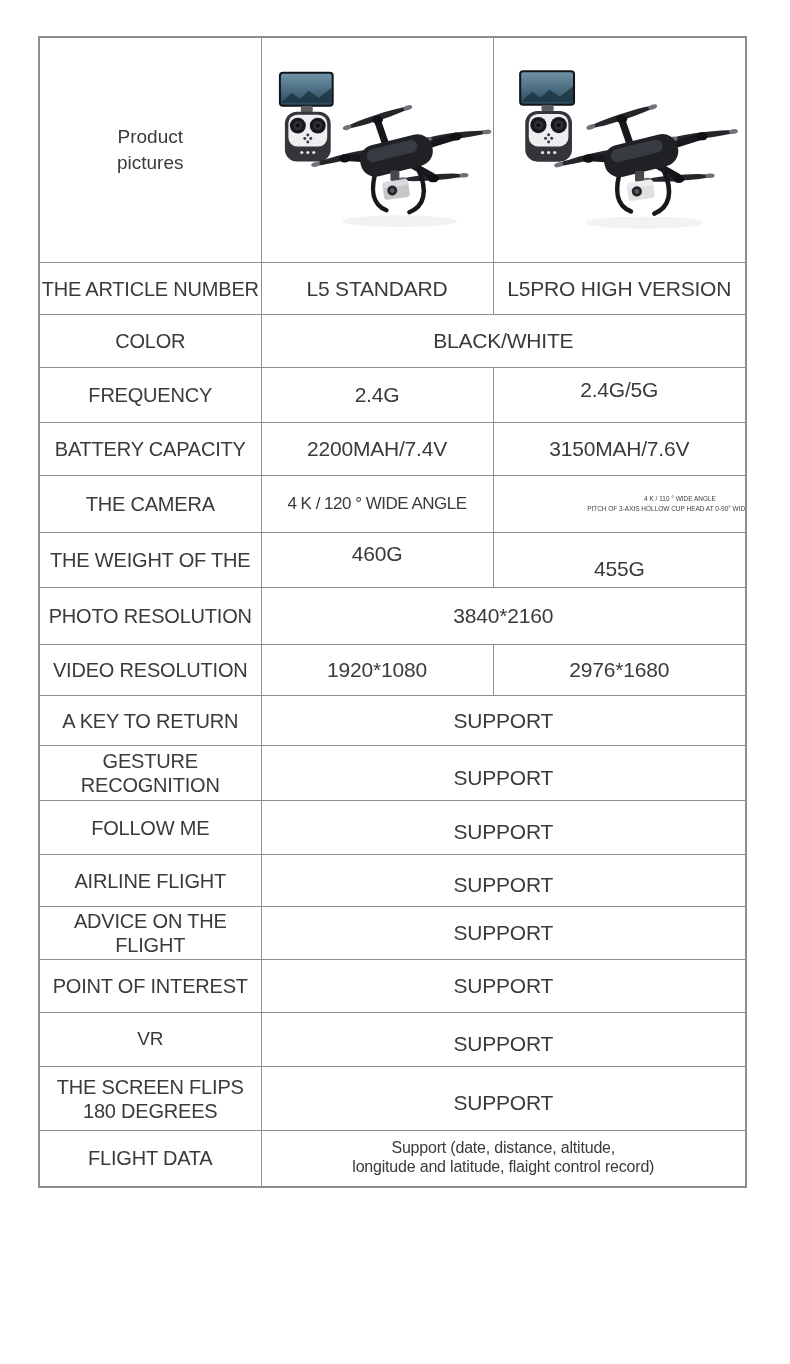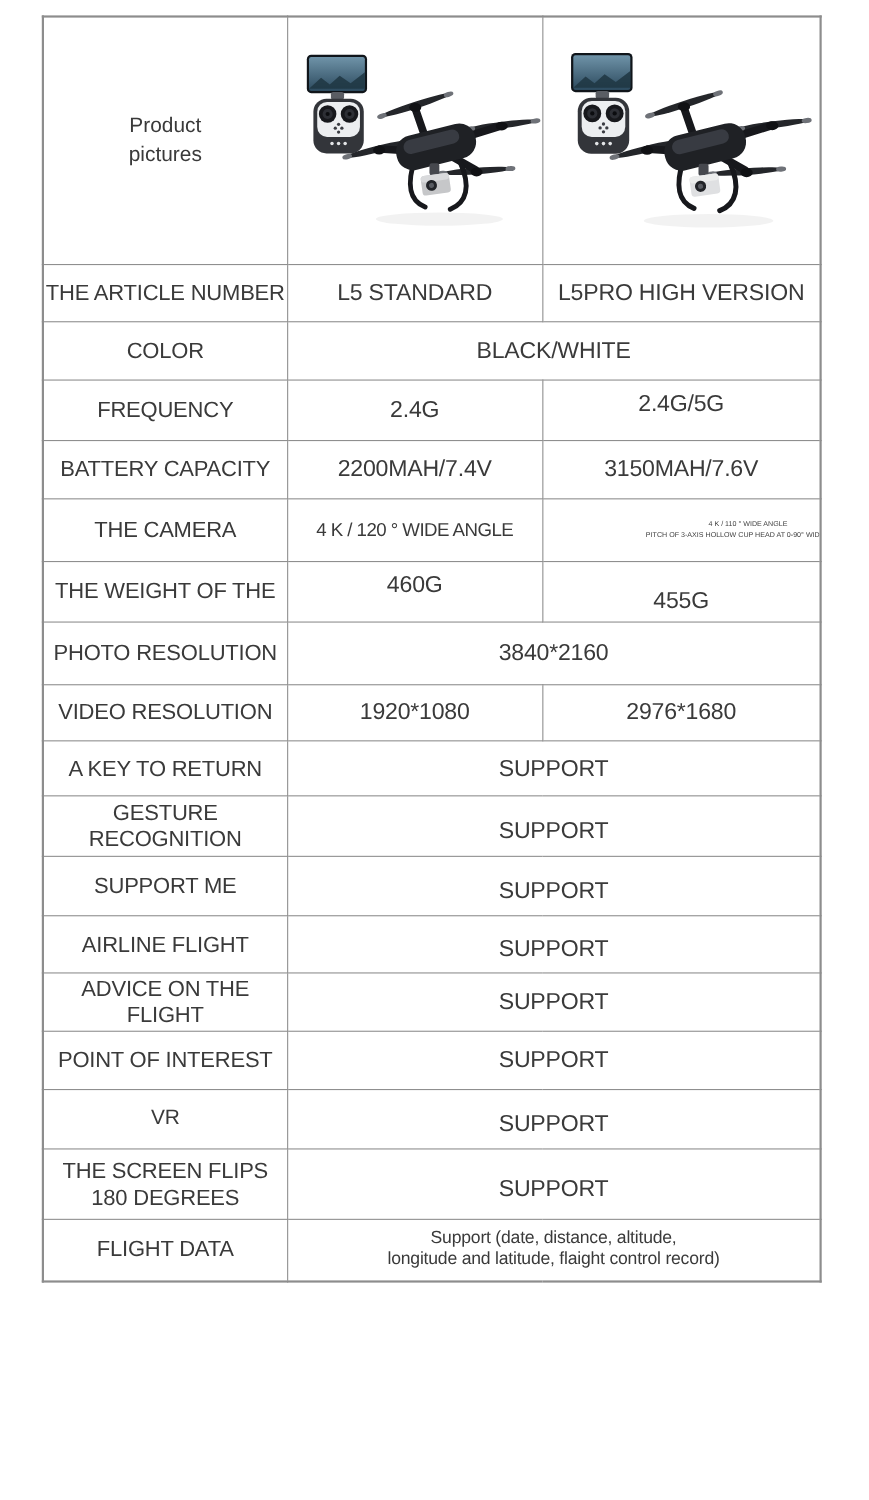--- a/index.html
+++ b/index.html
@@ -1,21 +1,21 @@
 <!DOCTYPE html>
 <html><head>
 <meta charset="utf-8">
 <style>
   html,body{margin:0;padding:0;}
   body{
     width:790px;height:1364px;background:#ffffff;
     font-family:"Liberation Sans",sans-serif;color:#3a3a3a;
     position:relative;overflow:hidden;
   }
-  .sheet{position:absolute;left:38px;top:14px;}
+  .sheet{position:absolute;left:38px;top:36px;}
   table.spec{
     border-collapse:collapse;table-layout:fixed;width:707px;
     border:2px solid #8d8d8d;
   }
   td{
     border:1px solid #8f8f8f;
     text-align:center;vertical-align:middle;
     padding:0;overflow:hidden;
     white-space:pre-line;
   }
@@ -252,21 +252,21 @@
     <td class="lbl">A KEY TO RETURN</td>
     <td class="val" colspan="2">SUPPORT</td>
   </tr>
 
   <tr style="height:55px">
     <td class="lbl">GESTURE RECOGNITION</td>
     <td class="val low" colspan="2">SUPPORT</td>
   </tr>
 
   <tr style="height:54px">
-    <td class="lbl">SUPPORT ME</td>
+    <td class="lbl">FOLLOW ME</td>
     <td class="val low" colspan="2">SUPPORT</td>
   </tr>
 
   <tr style="height:52px">
     <td class="lbl">AIRLINE FLIGHT</td>
     <td class="val low" colspan="2">SUPPORT</td>
   </tr>
 
   <tr style="height:53px">
     <td class="lbl">ADVICE ON THE FLIGHT</td>

